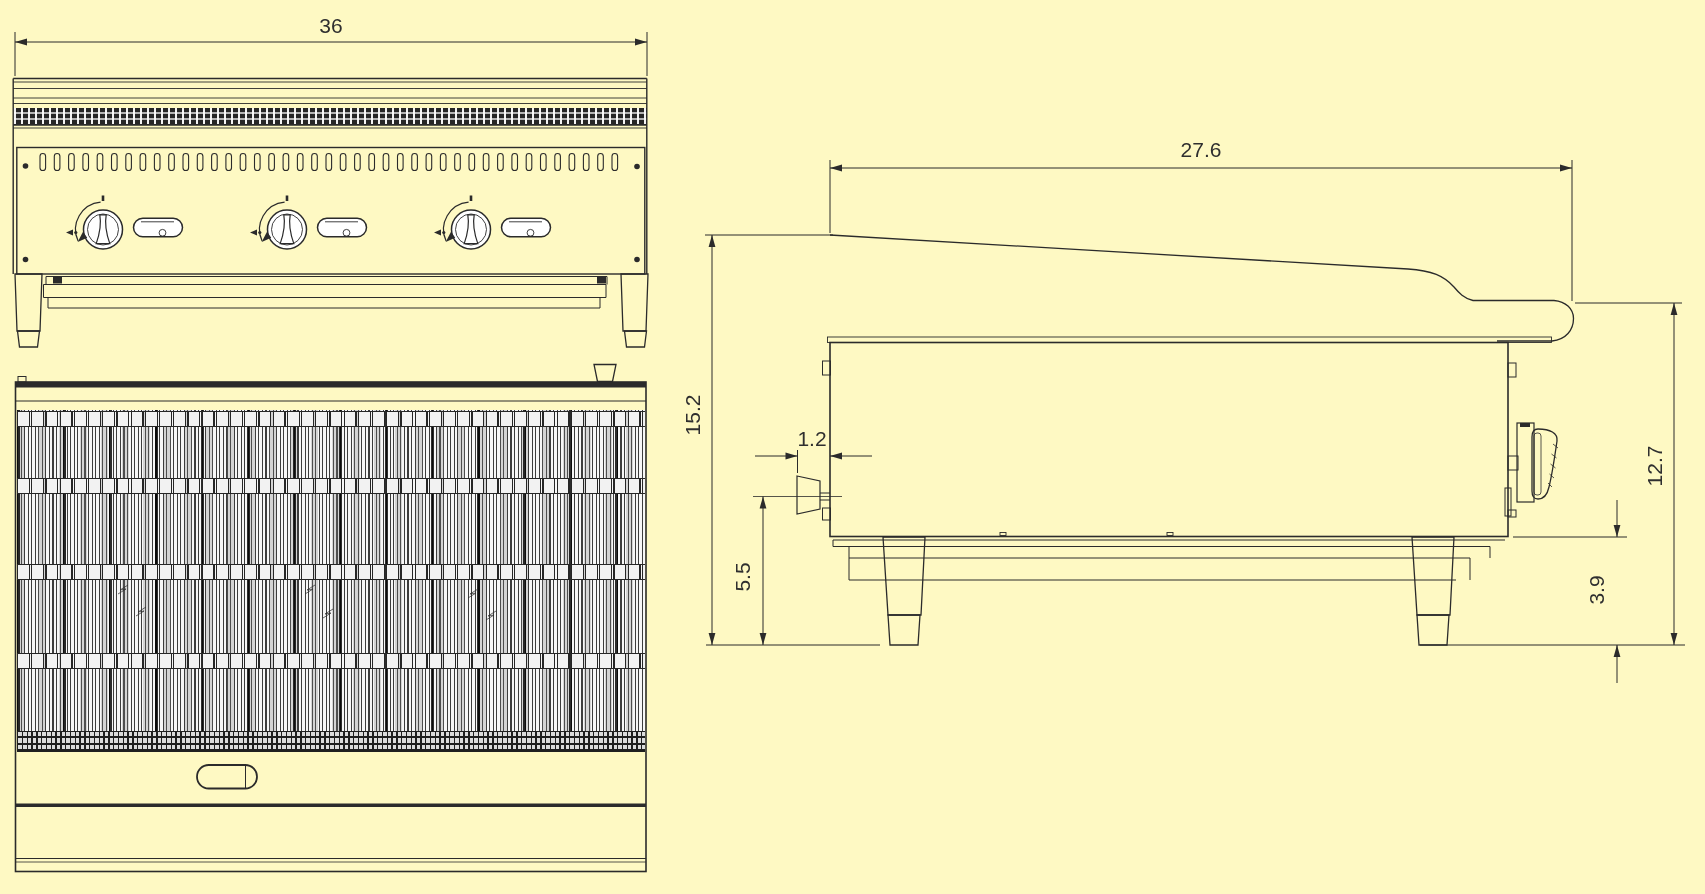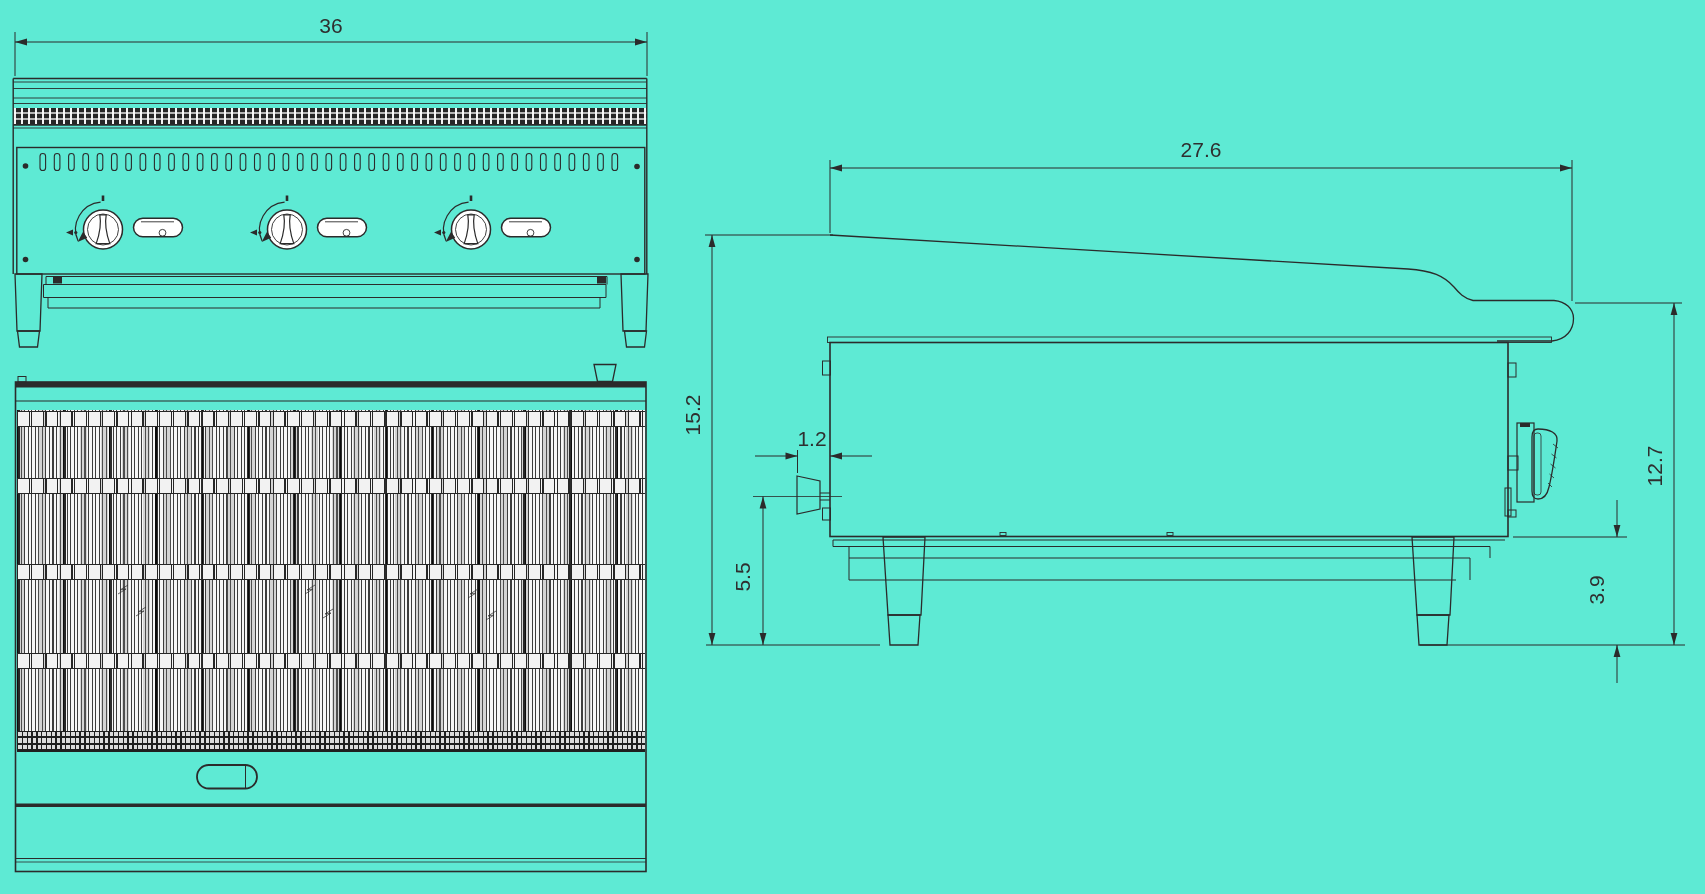--- a/index.html
+++ b/index.html
@@ -1,16 +1,16 @@
 <!DOCTYPE html>
 <html><head>
 <meta charset="utf-8">
 <style>
   html,body{margin:0;padding:0;background:#fff;}
-  .stage{position:relative;width:1705px;height:894px;background:#5eead4;overflow:hidden;
+  .stage{position:relative;width:1705px;height:894px;background:#fef9c3;overflow:hidden;
          font-family:"Liberation Sans",sans-serif;}
   .tex{position:absolute;z-index:1;}
   
   .grate-bars{
     left:17px;top:410px;width:627.5px;height:340px;
     background-color:#f7f7f7;
     background-image:
       repeating-linear-gradient(90deg, rgba(0,0,0,.82) 0 3.4px, rgba(0,0,0,0) 3.4px 46px),
       repeating-linear-gradient(90deg, rgba(120,120,120,.28) 0 7px, rgba(0,0,0,0) 7px 21px),
       repeating-linear-gradient(90deg, #3d3d3d 0 1.1px, rgba(0,0,0,0) 1.1px 3.55px);

